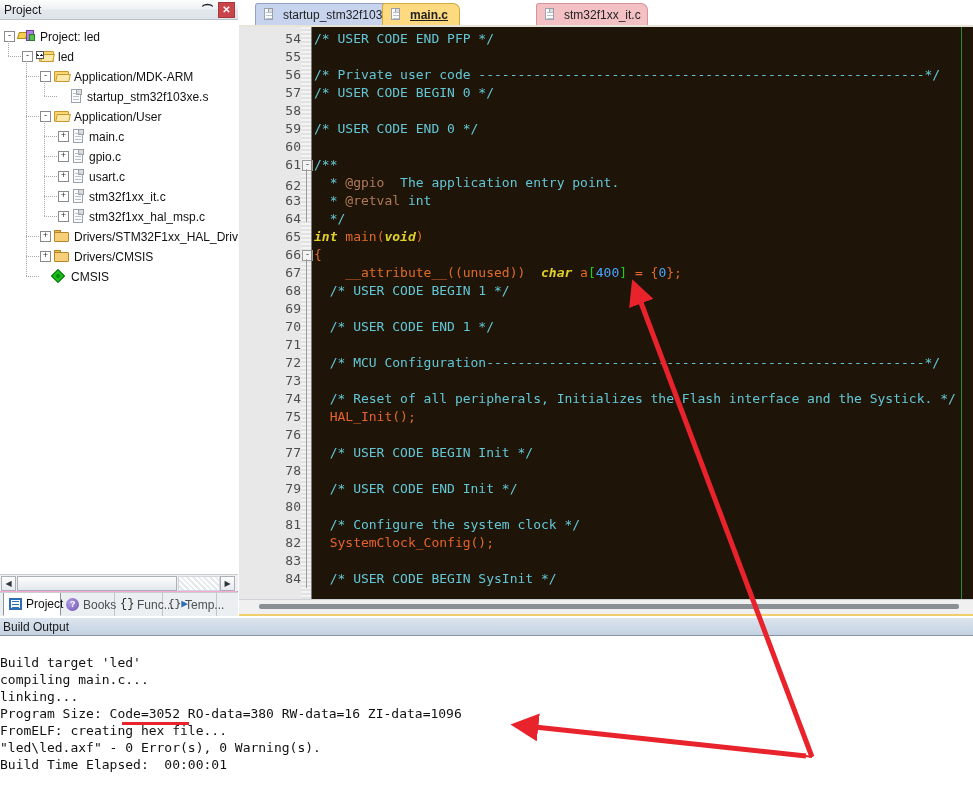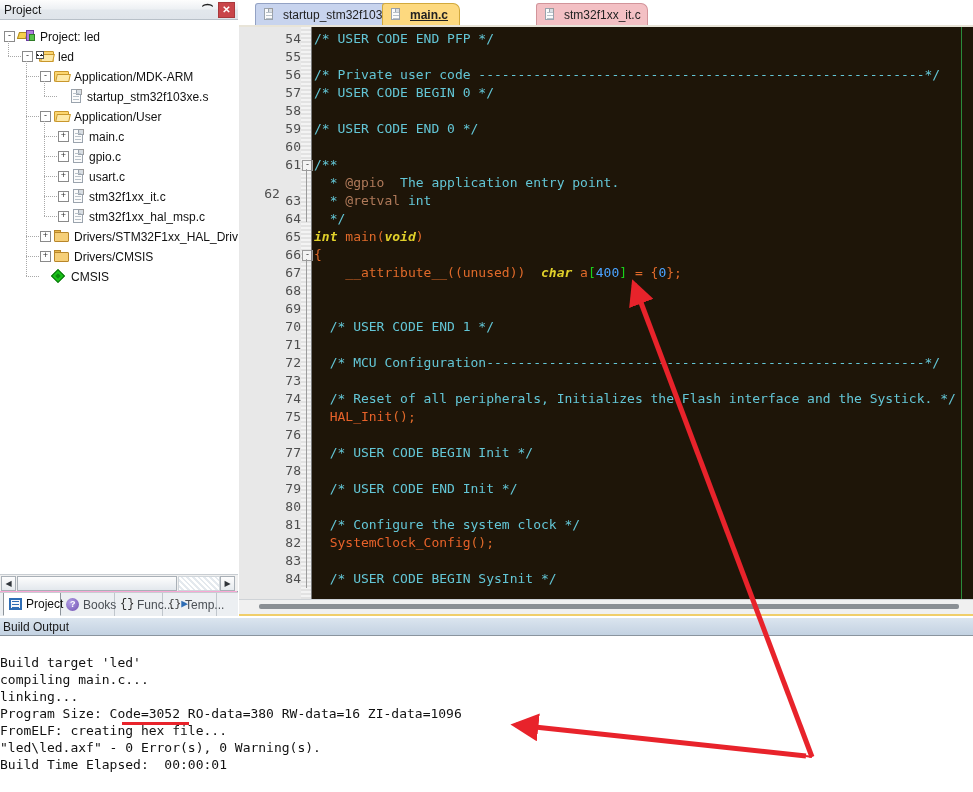--- a/index.html
+++ b/index.html
@@ -401,21 +401,21 @@
   <div id="editor">
     <div id="gutter">
         <div class="lnum" style="top:3px;">54</div>
         <div class="lnum" style="top:21px;">55</div>
         <div class="lnum" style="top:39px;">56</div>
         <div class="lnum" style="top:57px;">57</div>
         <div class="lnum" style="top:75px;">58</div>
         <div class="lnum" style="top:93px;">59</div>
         <div class="lnum" style="top:111px;">60</div>
         <div class="lnum" style="top:129px;">61</div>
-        <div class="lnum" style="top:158px;text-align:center;">62</div>
+        <div class="lnum" style="top:150px;">62</div>
         <div class="lnum" style="top:165px;">63</div>
         <div class="lnum" style="top:183px;">64</div>
         <div class="lnum" style="top:201px;">65</div>
         <div class="lnum" style="top:219px;">66</div>
         <div class="lnum" style="top:237px;">67</div>
         <div class="lnum" style="top:255px;">68</div>
         <div class="lnum" style="top:273px;">69</div>
         <div class="lnum" style="top:291px;">70</div>
         <div class="lnum" style="top:309px;">71</div>
         <div class="lnum" style="top:327px;">72</div>
@@ -444,20 +444,21 @@
         <div class="cline" style="top:75px;">&nbsp;</div>
         <div class="cline" style="top:93px;"><span class="c-comment">/* USER CODE END 0 */</span></div>
         <div class="cline" style="top:111px;">&nbsp;</div>
         <div class="cline" style="top:129px;"><span class="c-comment">/**</span></div>
         <div class="cline" style="top:147px;"><span class="c-comment">  * </span><span class="c-tag">@gpio</span><span class="c-comment">  The application entry point.</span></div>
         <div class="cline" style="top:165px;"><span class="c-comment">  * </span><span class="c-tag">@retval</span><span class="c-comment"> int</span></div>
         <div class="cline" style="top:183px;"><span class="c-comment">  */</span></div>
         <div class="cline" style="top:201px;"><span class="c-kw">int</span><span class="c-plain"> </span><span class="c-ident">main</span><span class="c-punct">(</span><span class="c-kw">void</span><span class="c-punct">)</span></div>
         <div class="cline" style="top:219px;"><span class="c-punct">{</span></div>
         <div class="cline" style="top:237px;"><span class="c-ident">    __attribute__((unused))  </span><span class="c-kw">char</span><span class="c-ident"> a</span><span class="c-brk">[</span><span class="c-num">400</span><span class="c-brk">]</span><span class="c-ident"> = {</span><span class="c-num">0</span><span class="c-ident">};</span></div>
+        <div class="cline" style="top:255px;"><span class="c-comment">  /* USER CODE BEGIN 1 */</span></div>
         <div class="cline" style="top:273px;">&nbsp;</div>
         <div class="cline" style="top:291px;"><span class="c-comment">  /* USER CODE END 1 */</span></div>
         <div class="cline" style="top:309px;">&nbsp;</div>
         <div class="cline" style="top:327px;"><span class="c-comment">  /* MCU Configuration--------------------------------------------------------*/</span></div>
         <div class="cline" style="top:345px;">&nbsp;</div>
         <div class="cline" style="top:363px;"><span class="c-comment">  /* Reset of all peripherals, Initializes the Flash interface and the Systick. */</span></div>
         <div class="cline" style="top:381px;"><span class="c-fn">  HAL_Init</span><span class="c-punct">();</span></div>
         <div class="cline" style="top:399px;">&nbsp;</div>
         <div class="cline" style="top:417px;"><span class="c-comment">  /* USER CODE BEGIN Init */</span></div>
         <div class="cline" style="top:435px;">&nbsp;</div>

